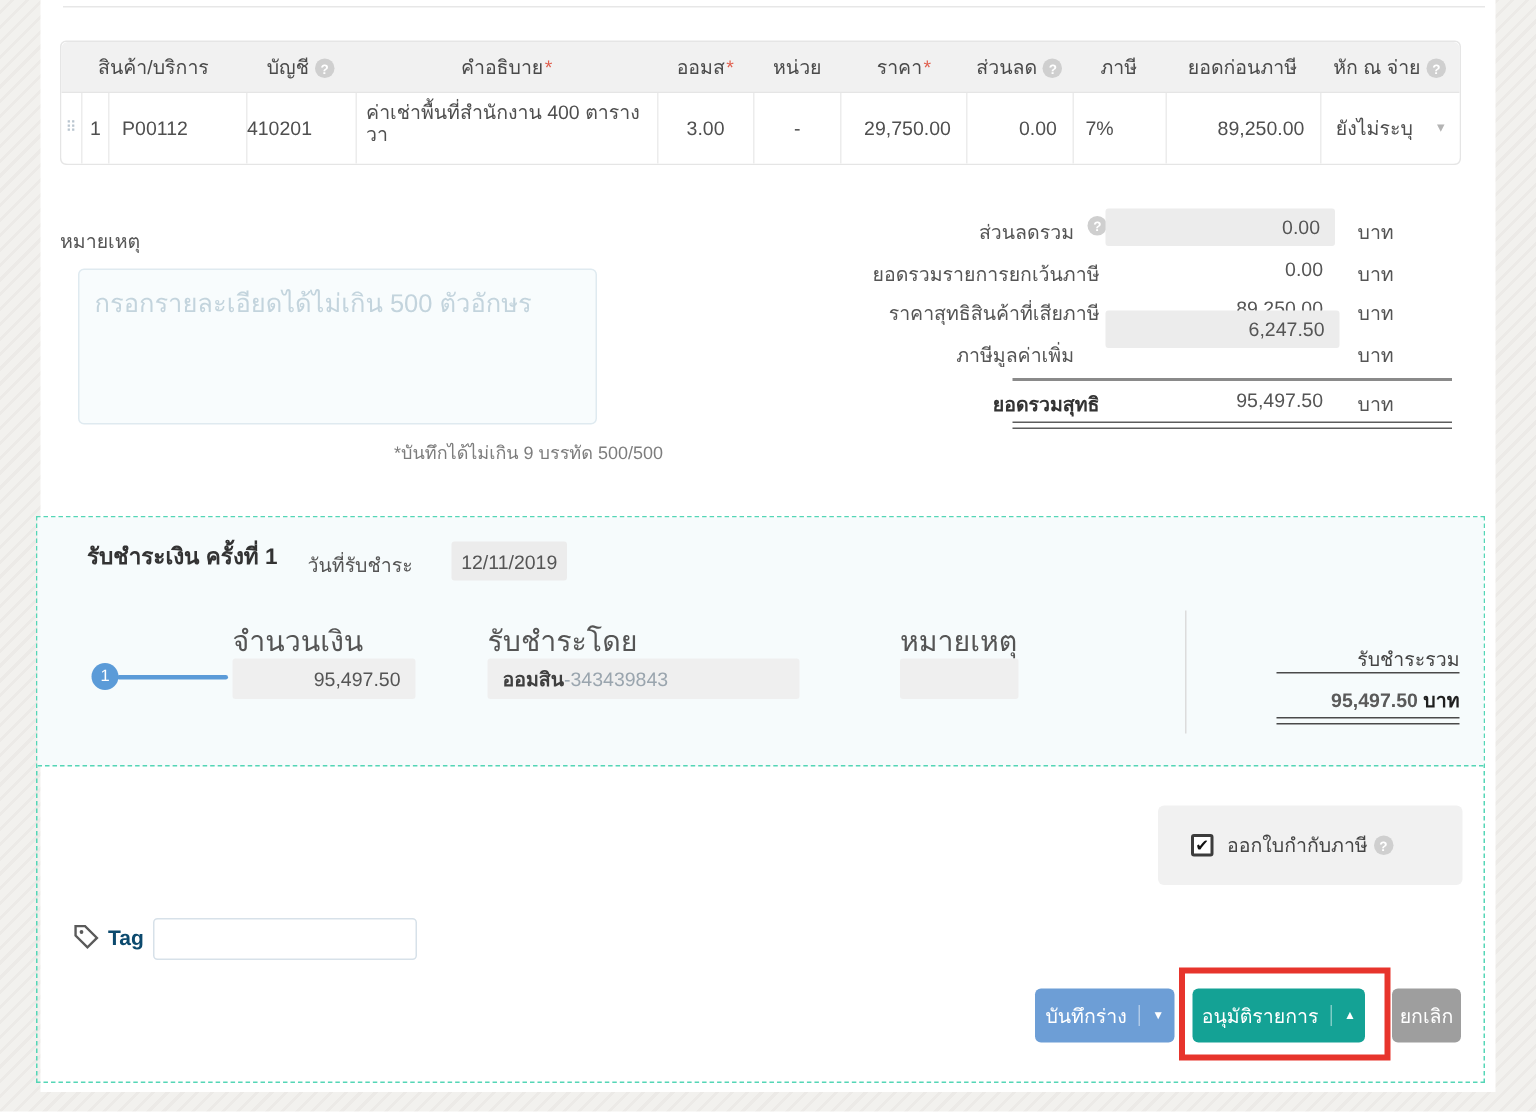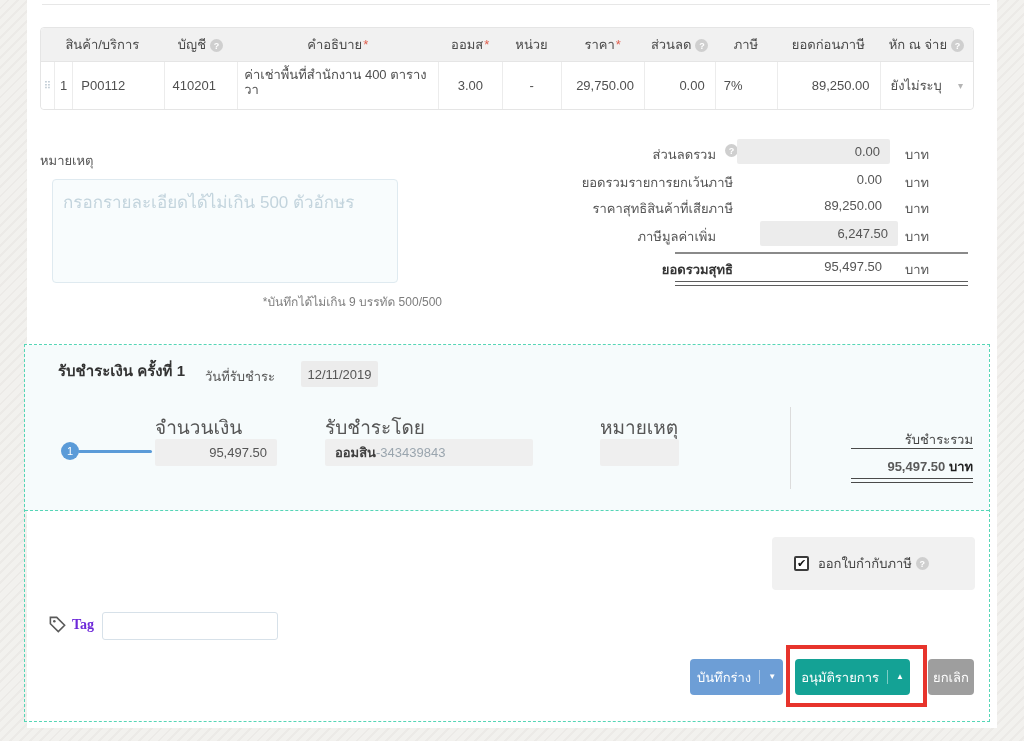--- a/index.html
+++ b/index.html
@@ -20,21 +20,21 @@
   .th{ text-align:center; }
   .trow{ display:flex; height:47px; background:#fff; border-radius:0 0 4px 4px; }
   .td{ display:flex; align-items:center; border-left:1px solid #ececec; height:100%; }
   .td:first-child{ border-left:none; }
   .w-merge{ width:125px; } .w-acct{ width:75px; } .w-desc{ width:205px; } .w-qty{ width:65px; }
   .w-unit{ width:60px; } .w-price{ width:85px; } .w-disc{ width:72px; } .w-tax{ width:63px; }
   .w-pre{ width:105px; } .w-wht{ width:95px; }
   .c-handle{ width:13px; justify-content:center; color:#b9c5cf; font-size:10px; border-left:none; }
   .c-num{ width:19px; justify-content:center; }
   .c-prod{ width:93px; padding-left:8px; }
-  .c-acct{ width:75px; padding-left:8px; }
+  .c-acct{ width:75px; padding-left:0; }
   .c-desc{ width:205px; padding:5px 4px 0 6px; align-items:flex-start; line-height:15px; }
   .c-qty{ width:65px; justify-content:center; }
   .c-unit{ width:60px; justify-content:center; }
   .c-price{ width:85px; justify-content:flex-end; padding-right:10px; }
   .c-disc{ width:72px; justify-content:flex-end; padding-right:10px; }
   .c-tax{ width:63px; padding-left:8px; }
   .c-pre{ width:105px; justify-content:flex-end; padding-right:10px; }
   .c-wht{ width:95px; justify-content:space-between; padding:0 10px 0 10px; cursor:pointer; }
   .req{ color:#e0604f; margin-left:1px; }
   .help{ display:inline-flex; align-items:center; justify-content:center; width:13px; height:13px; margin-left:4px;
@@ -86,21 +86,21 @@
   .pay-dline1{ left:851px; top:478px; width:122px; height:1px; background:#4a4a4a; }
   .pay-dline2{ left:851px; top:482px; width:122px; height:1px; background:#4a4a4a; }
 
   
   .chk-panel{ left:772px; top:537px; width:203px; height:53px; background:#f1f1f1; border-radius:4px;
               display:flex; align-items:center; padding-left:22px; }
   .chk-box{ width:15px; height:15px; background:#fff; border:2px solid #3c3c3c; border-radius:2px;
             display:flex; align-items:center; justify-content:center; font-size:11px; color:#111; cursor:pointer; }
   .chk-label{ margin-left:9px; font-size:13px; color:#444; }
   .tag-icon{ left:48px; top:615px; width:19px; height:19px; }
-  .tag-label{ left:72px; top:617px; font-size:14px; font-weight:bold; color:#6d28d9;font-family:Liberation Serif, serif; }
+  .tag-label{ left:72px; top:617px; font-size:14px; font-weight:bold; color:#0c4a6e; }
   .tag-input{ left:102px; top:612px; width:176px; height:28px; border:1px solid #d7e1e9; border-radius:3px;
               background:#fff; font-size:13px; padding:0 8px; font-family:inherit; color:#555; }
 
   
   .btn{ position:absolute; top:659px; height:36px; border:none; border-radius:4px; color:#fff; font-size:13px;
         font-family:inherit; cursor:pointer; display:flex; align-items:center; justify-content:center; }
   .btn-draft{ left:690px; width:93px; background:#6d9ed6; }
   .btn-approve{ left:795px; width:115px; background:#14a295; }
   .btn-cancel{ left:928px; width:46px; background:#9e9e9e; }
   .btn-caret{ font-size:8px; margin-left:8px; padding-left:8px; border-left:1px solid rgba(255,255,255,0.45); line-height:14px; }
@@ -198,21 +198,21 @@
 
   <div class="sum-label" style="left:480px; top:172px; width:253px;">ยอดรวมรายการยกเว้นภาษี</div>
   <div class="sum-val" style="left:737px; top:172px; width:145px;">0.00</div>
   <div class="baht" style="left:905px; top:172px;">บาท</div>
 
   <div class="sum-label" style="left:480px; top:198px; width:253px;">ราคาสุทธิสินค้าที่เสียภาษี</div>
   <div class="sum-val" style="left:737px; top:198px; width:145px;">89,250.00</div>
   <div class="baht" style="left:905px; top:198px;">บาท</div>
 
   <div class="sum-label" style="left:520px; top:226px; width:196px;">ภาษีมูลค่าเพิ่ม</div>
-  <input class="sum-box" style="left: 737px; top: 221px; width: 138px; height: 25px; margin-left: 23px;" value="6,247.50">
+  <input class="sum-box" style="left: 737px; top: 207px; width: 156px; height: 25px;" value="6,247.50">
   <div class="baht" style="left:905px; top:226px;">บาท</div>
 
   <div class="abs sum-div"></div>
 
   <div class="sum-label bold" style="left:480px; top:259px; width:253px;">ยอดรวมสุทธิ</div>
   <div class="sum-val" style="left:737px; top:259px; width:145px;">95,497.50</div>
   <div class="baht" style="left:905px; top:259px;">บาท</div>
   <div class="abs sum-dline1"></div>
   <div class="abs sum-dline2"></div>
 

